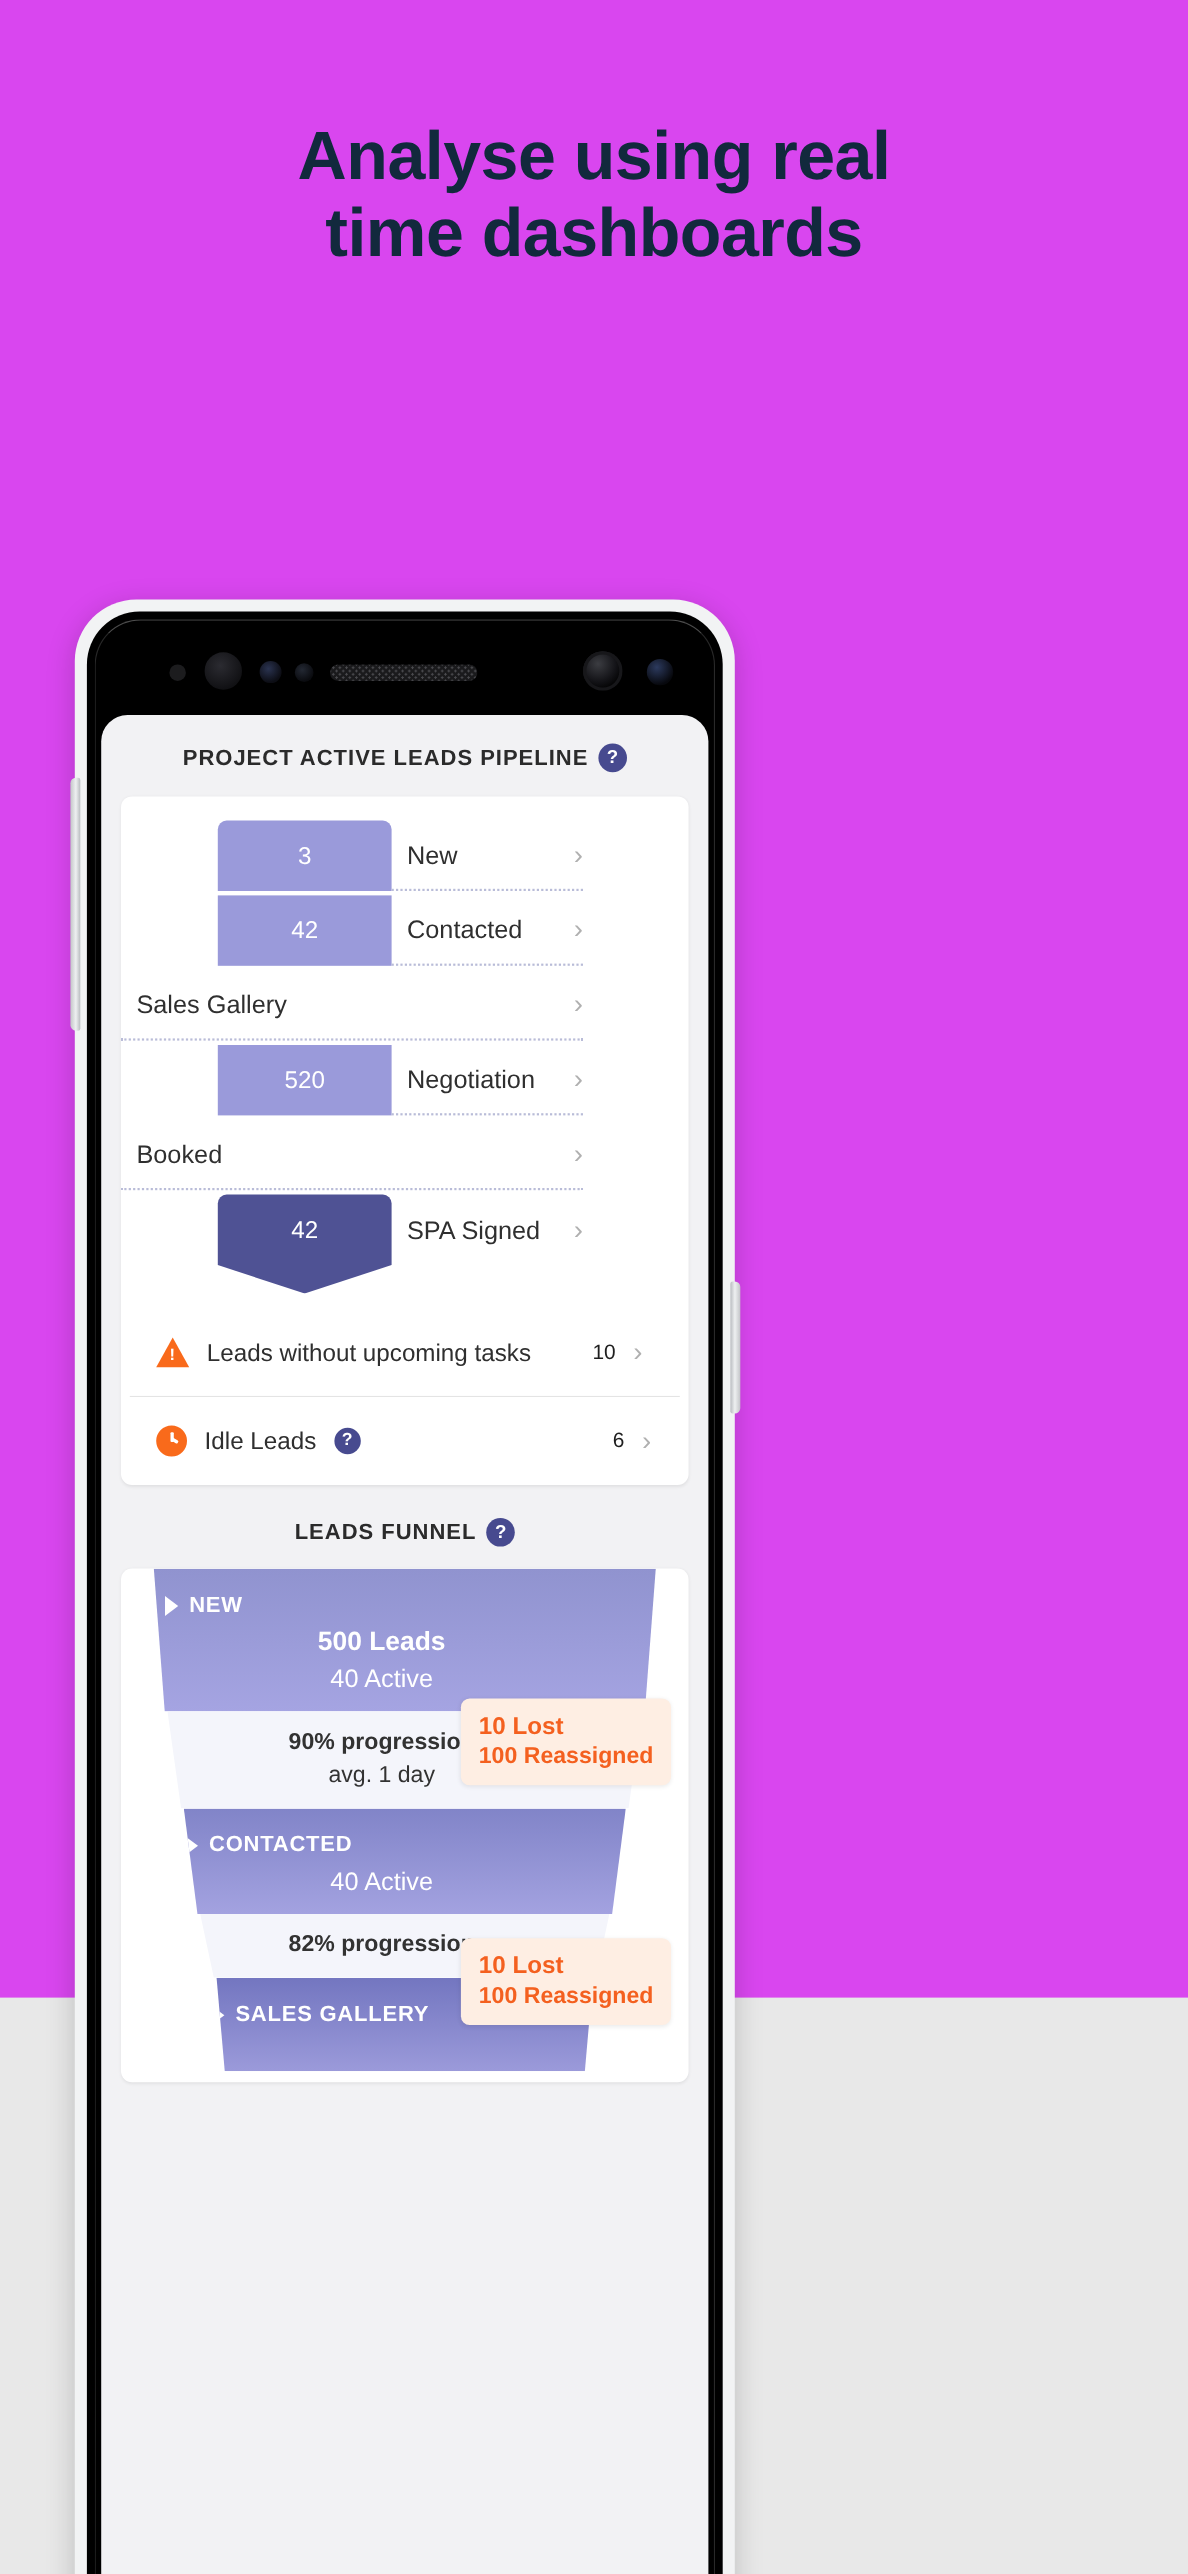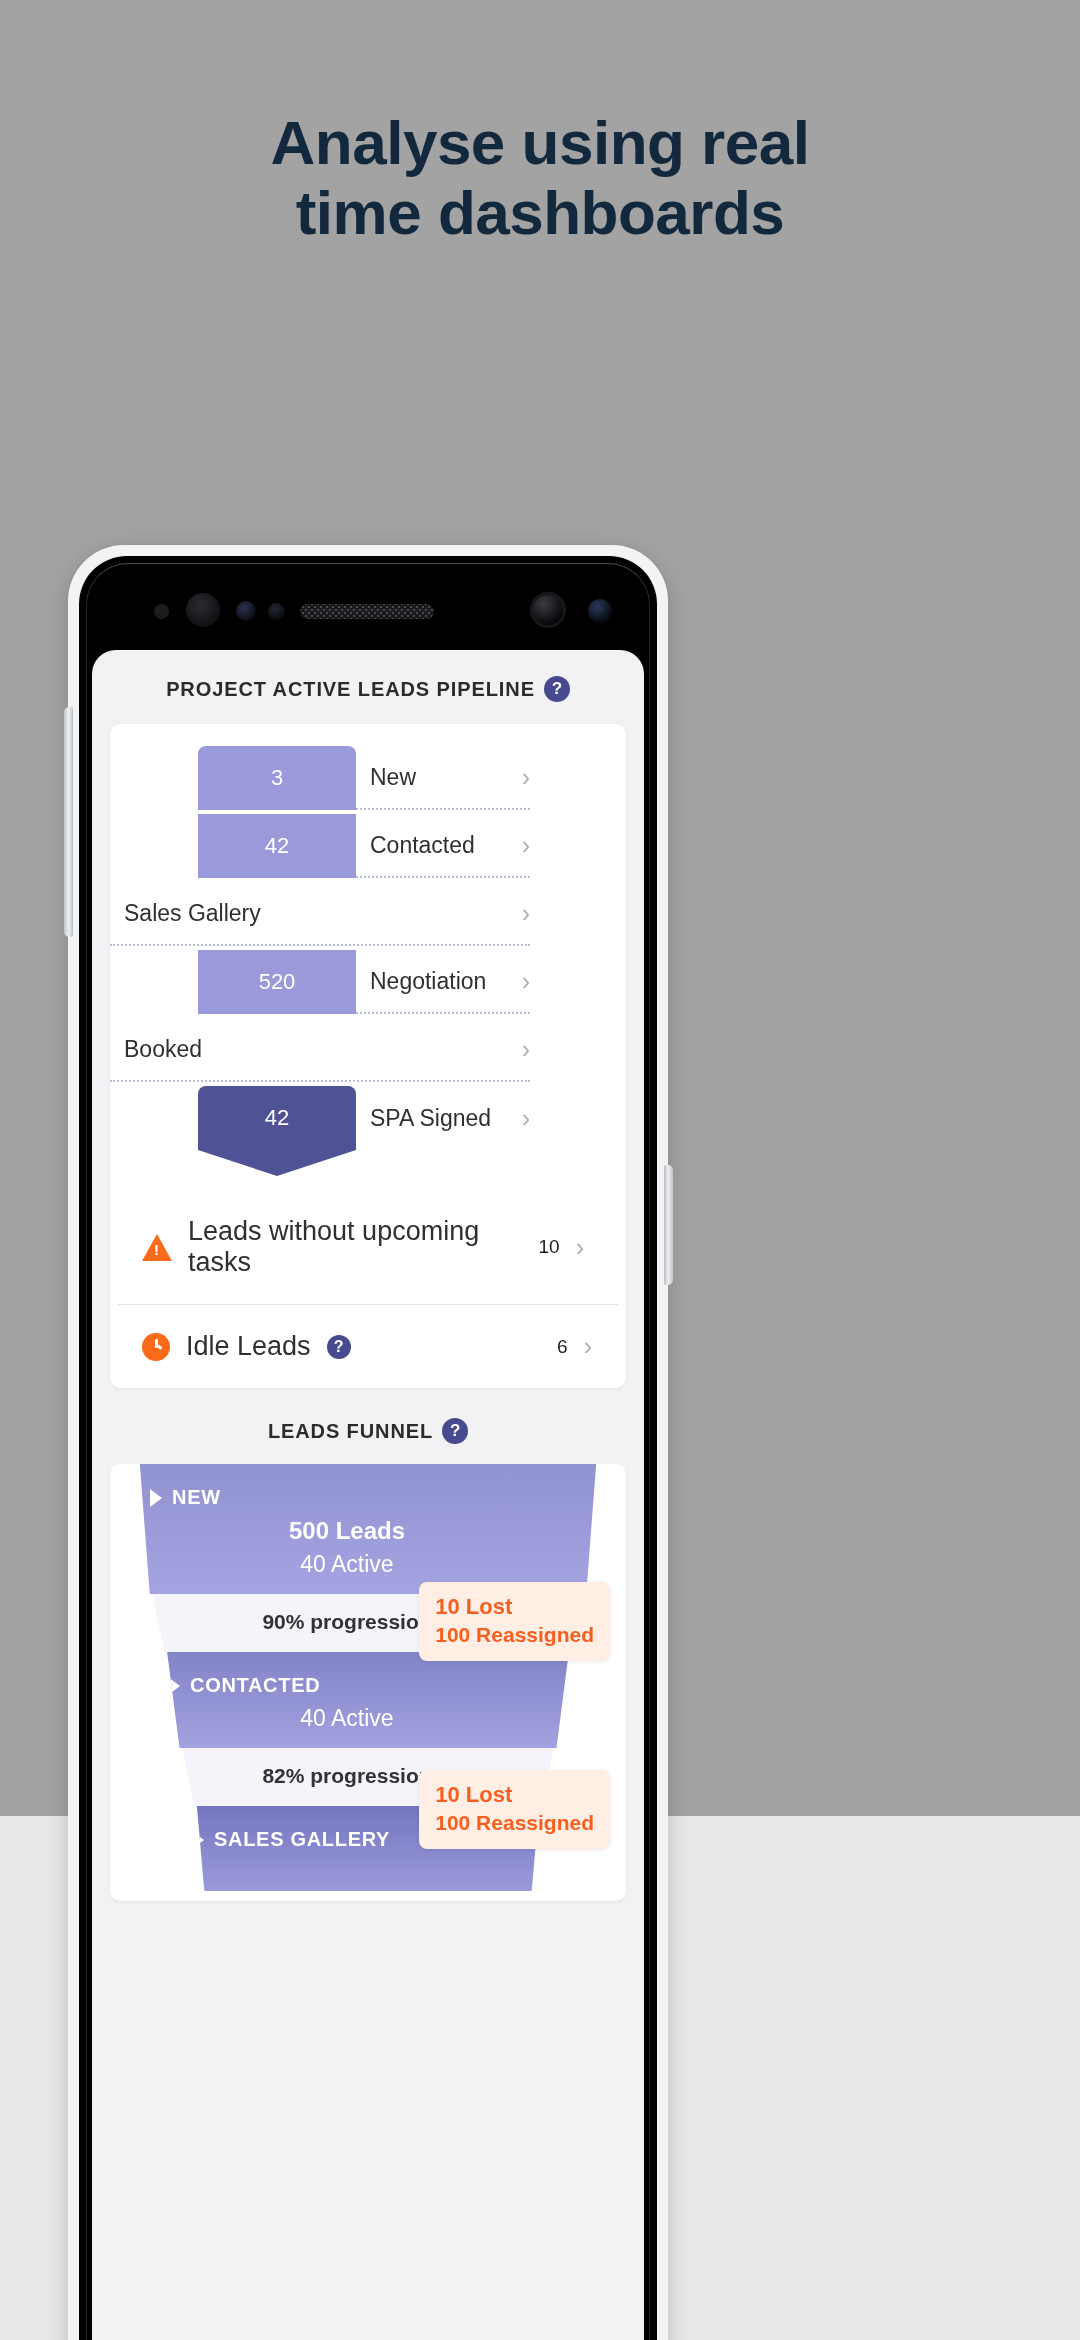--- a/index.html
+++ b/index.html
@@ -2,21 +2,21 @@
 <html><head>
 <meta charset="utf-8">
 <style>
   * { box-sizing: border-box; margin: 0; padding: 0; }
   html, body {
     width: 1080px; height: 2340px;
     background: #e8e8e8;
     font-family: "Liberation Sans", sans-serif;
     overflow: hidden;
   }
-  .page { position: relative; width: 1080px; height: 1816px; background: #a3a3a3; }
+  .page { position: relative; width: 1080px; height: 1816px; background: #d946ef; }
 
   
   .headline {
     position: absolute; top: 108px; left: 0; width: 1080px;
     text-align: center;
     color: #12293d;
     font-size: 62px; font-weight: 700; line-height: 1.13;
     letter-spacing: -0.5px;
   }
   .headline .l2 { display: block; }
@@ -139,21 +139,21 @@
     width: 158px; height: 26px;
   }
 
   
   .alert-row {
     display: flex; align-items: center;
     padding: 26px 34px 26px 32px;
     gap: 16px;
   }
   .alert-row.top { border-bottom: 1px solid #e4e4e4; margin: 0 8px; padding-left: 24px; }
-  .alert-text { font-size: 27px; color: #2f2f2f; flex: 1; }
+  .alert-text { font-size: 22px; color: #2f2f2f; flex: 1; }
   .alert-count { font-size: 19px; color: #1f1f1f; font-weight: 400; }
   .icon-warn {
     width: 0; height: 0; position: relative;
     border-left: 15px solid transparent;
     border-right: 15px solid transparent;
     border-bottom: 27px solid #f96a1b;
     flex: 0 0 auto;
   }
   .icon-warn::after {
     content: "!"; position: absolute; left: -3px; top: 7px;
@@ -336,20 +336,21 @@
               <span class="arrow-g"></span>
               <span>NEW</span>
             </div>
             <div class="seg-nums">
               <div class="seg-leads">500 Leads</div>
               <div class="seg-active">40 Active</div>
             </div>
           </div>
           <div class="stats" style="clip-path: polygon(6.5% 0, 93.5% 0, 91% 100%, 9% 100%); margin:0 10px;">
             <div class="p1">90% progression</div>
+            <div class="p2">avg. 1 day</div>
           </div>
           <div class="lost-box" style="top:118px">
             <div class="a">10 Lost</div>
             <div class="b">100 Reassigned</div>
           </div>
         </div>
 
         <div class="fstage">
           <div class="seg" style="background:linear-gradient(180deg,#8184c8,#a3a2e0);
                clip-path: polygon(9.5% 0, 90.5% 0, 88% 100%, 12% 100%); margin:0 10px;">

